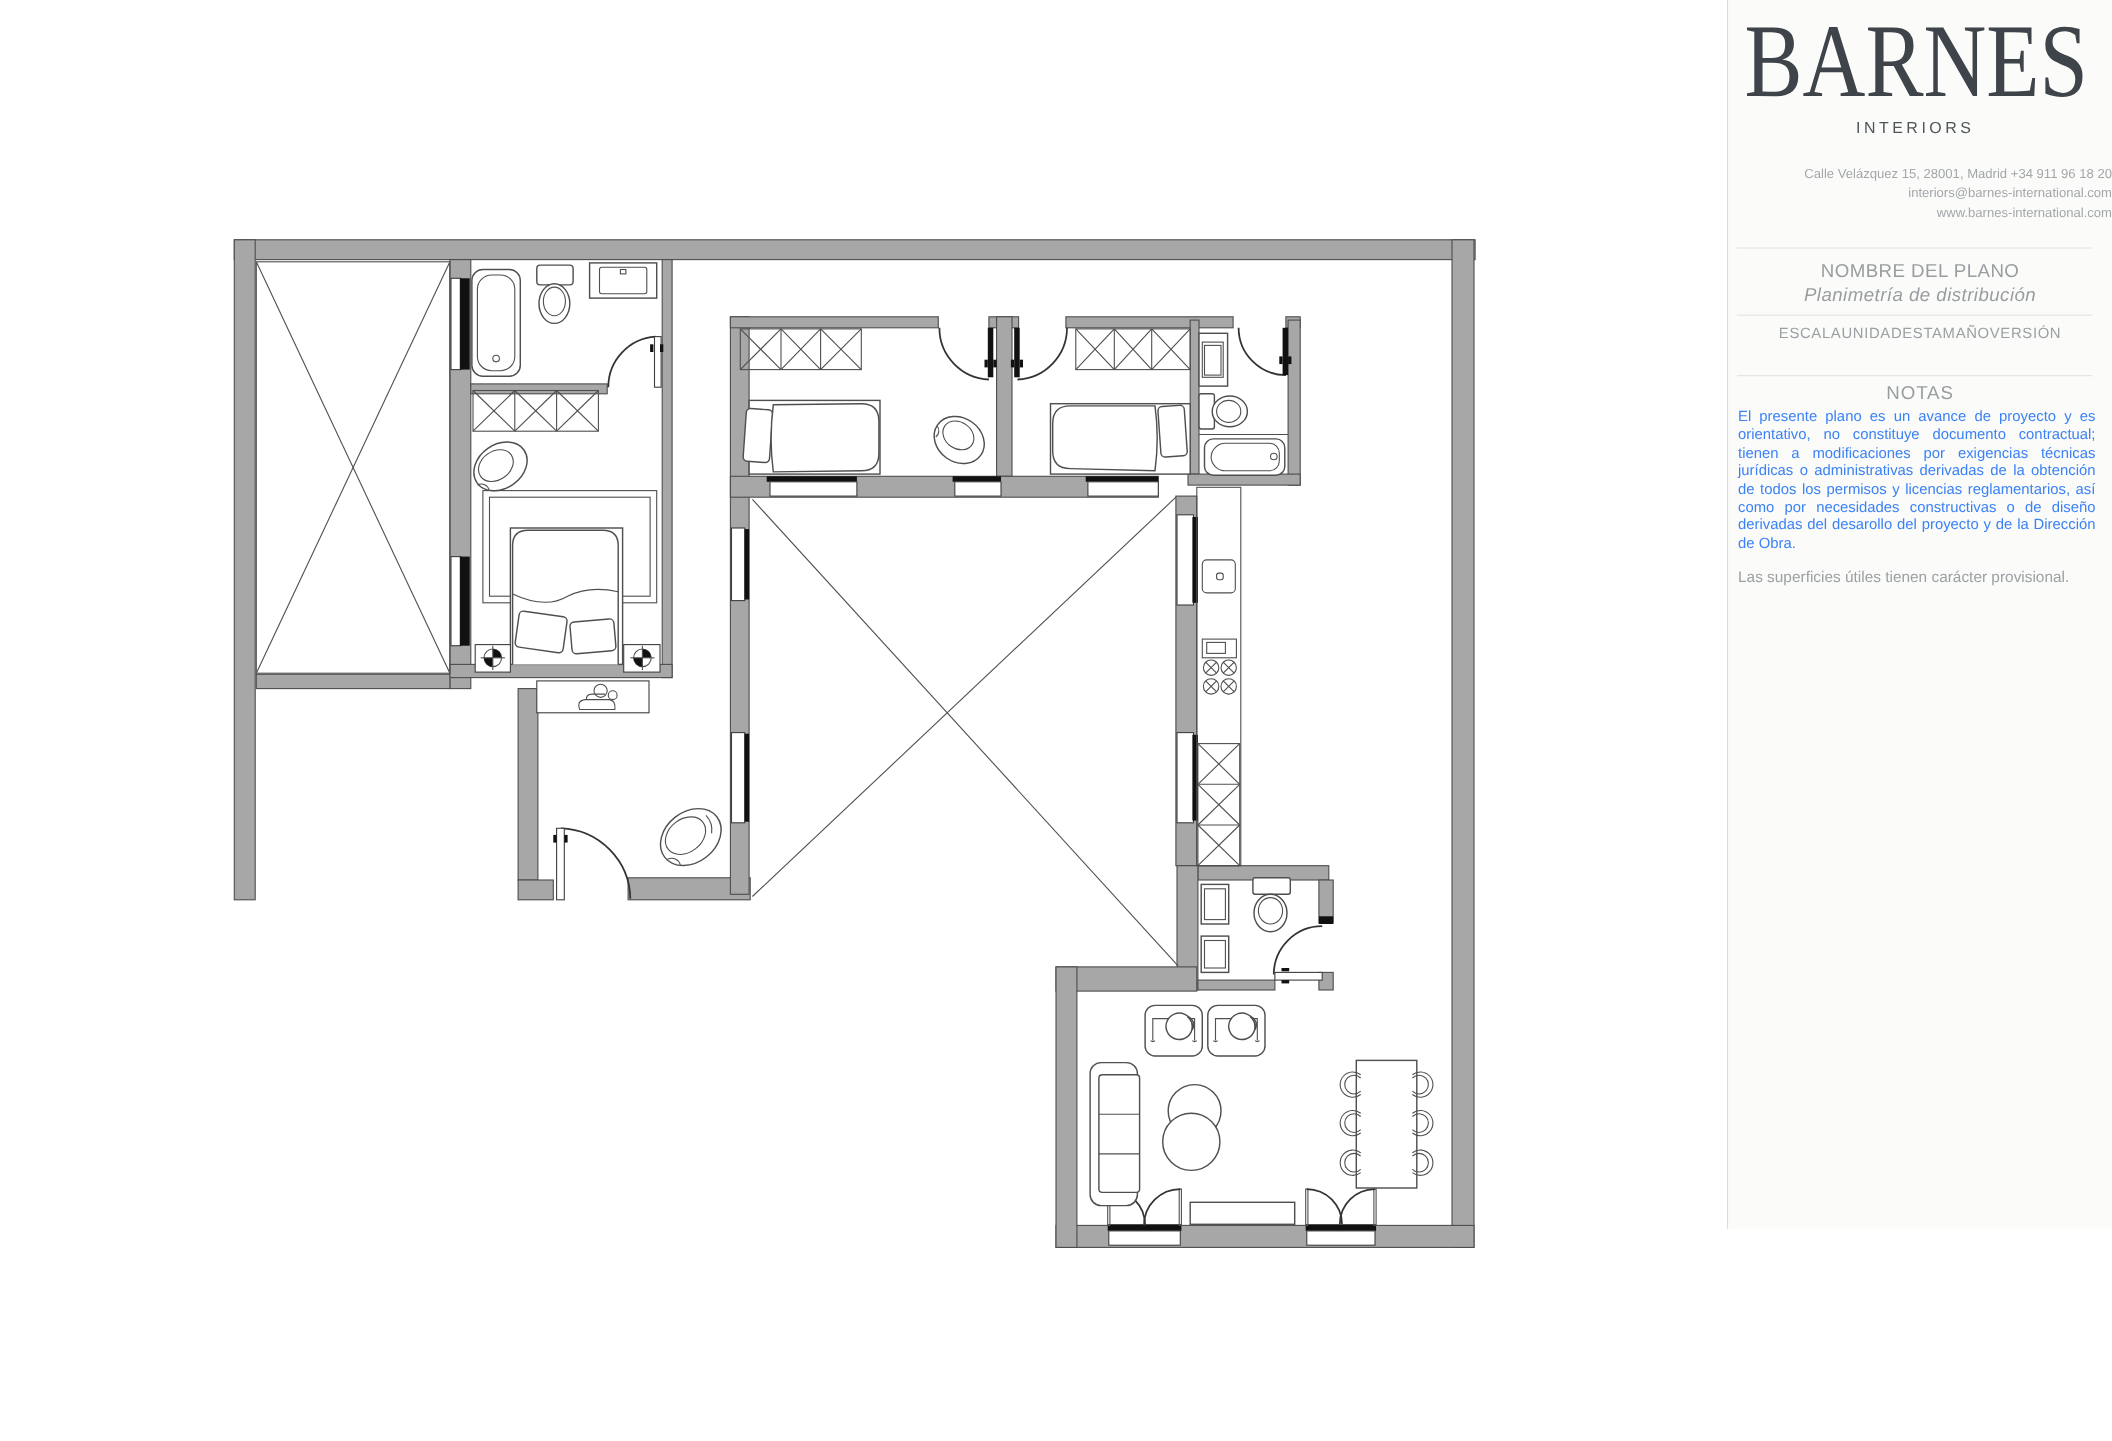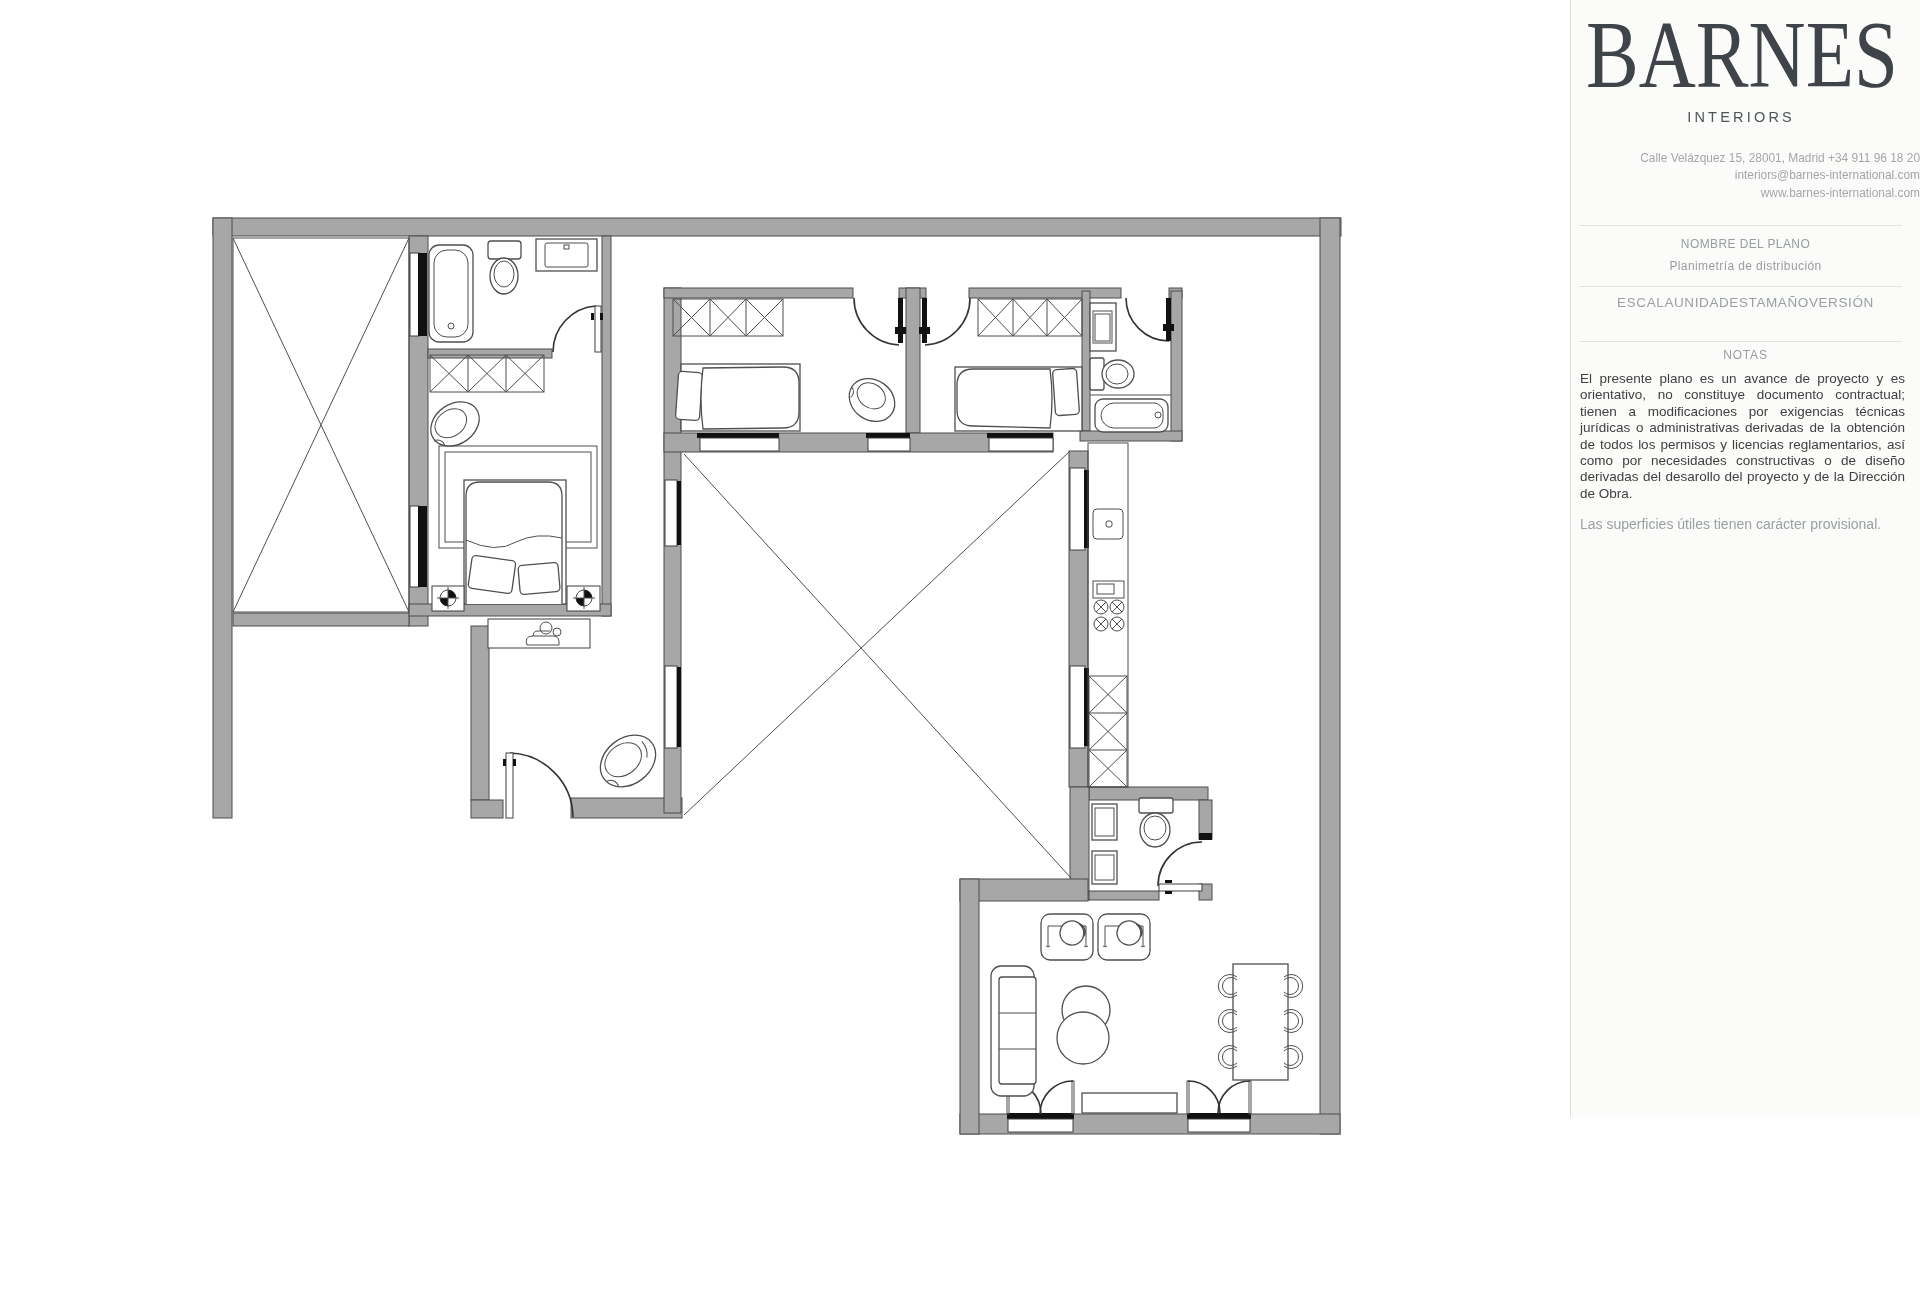--- a/index.html
+++ b/index.html
@@ -6,24 +6,24 @@
   body{width:1920px;height:1310px;background:#ffffff;position:relative;overflow:hidden;
        font-family:"Liberation Sans", sans-serif;}
   #plan{position:absolute;left:0;top:0;}
   #sidebar{position:absolute;left:1570px;top:0;width:349px;height:1117px;
            background:#fbfbfa;border-left:1px solid #dcdcd8;}
   #sidebar > div{position:absolute;}
   .interiors{font-family:"Liberation Sans",sans-serif;color:#4d555b;font-size:15px;
         letter-spacing:3.2px;text-align:center;text-indent:3.2px;width:349px;top:93px;font-size:14.5px;}
   .addr{color:#a3a7aa;font-size:11.9px;line-height:17.4px;text-align:right;width:349px;top:150px;}
   .hr{border-top:1px solid #e3e3e0;left:8px;width:323px;}
-  .h1{color:#989da0;font-size:12px;text-align:center;letter-spacing:0.4px;width:349px;}
+  .h1{color:#989da0;font-size:17px;text-align:center;letter-spacing:0.4px;width:349px;}
   .vals{display:flex;justify-content:center;color:#9aa0a3;font-size:13.5px;
         letter-spacing:0.6px;left:19px;width:311px;top:295px;}
-  .par{color:#404040;font-size:13.5px;left:9px;width:325px;top:371px;}
+  .par{color:#3b82f6;font-size:13.5px;left:9px;width:325px;top:371px;}
   .par .jl{position:static;display:flex;justify-content:space-between;height:16.4px;}
   .last{color:#9ba0a3;font-size:14px;left:9px;top:516px;}
 </style>
 </head>
 <body>
 
 <svg id="plan" width="1570" height="1310" viewBox="0 0 1570 1310">
 <defs>
 <style>
  .w{fill:#a7a7a7;stroke:#4d4d4d;stroke-width:1;}
@@ -457,21 +457,21 @@
   <div class="interiors" style="left:-6px;margin-top:16px;">INTERIORS</div>
 
   <div class="addr">Calle Velázquez 15, 28001, Madrid +34 911 96 18 20<br>
   interiors@barnes-international.com<br>
   www.barnes-international.com</div>
 
   <div class="hr" style="top:225px;"></div>
 
   <div class="h1" style="top:237px;">NOMBRE DEL PLANO</div>
 
-  <div class="h1" style="top:259px;">Planimetría de distribución</div>
+  <div class="h1" style="top:259px;font-style:italic;">Planimetría de distribución</div>
 
   <div class="hr" style="top:286px;"></div>
 
   <div class="vals">
       <span>ESCALA</span>
       <span>UNIDADES</span>
       <span>TAMAÑO</span>
       <span>VERSIÓN</span>
     </div>
 

